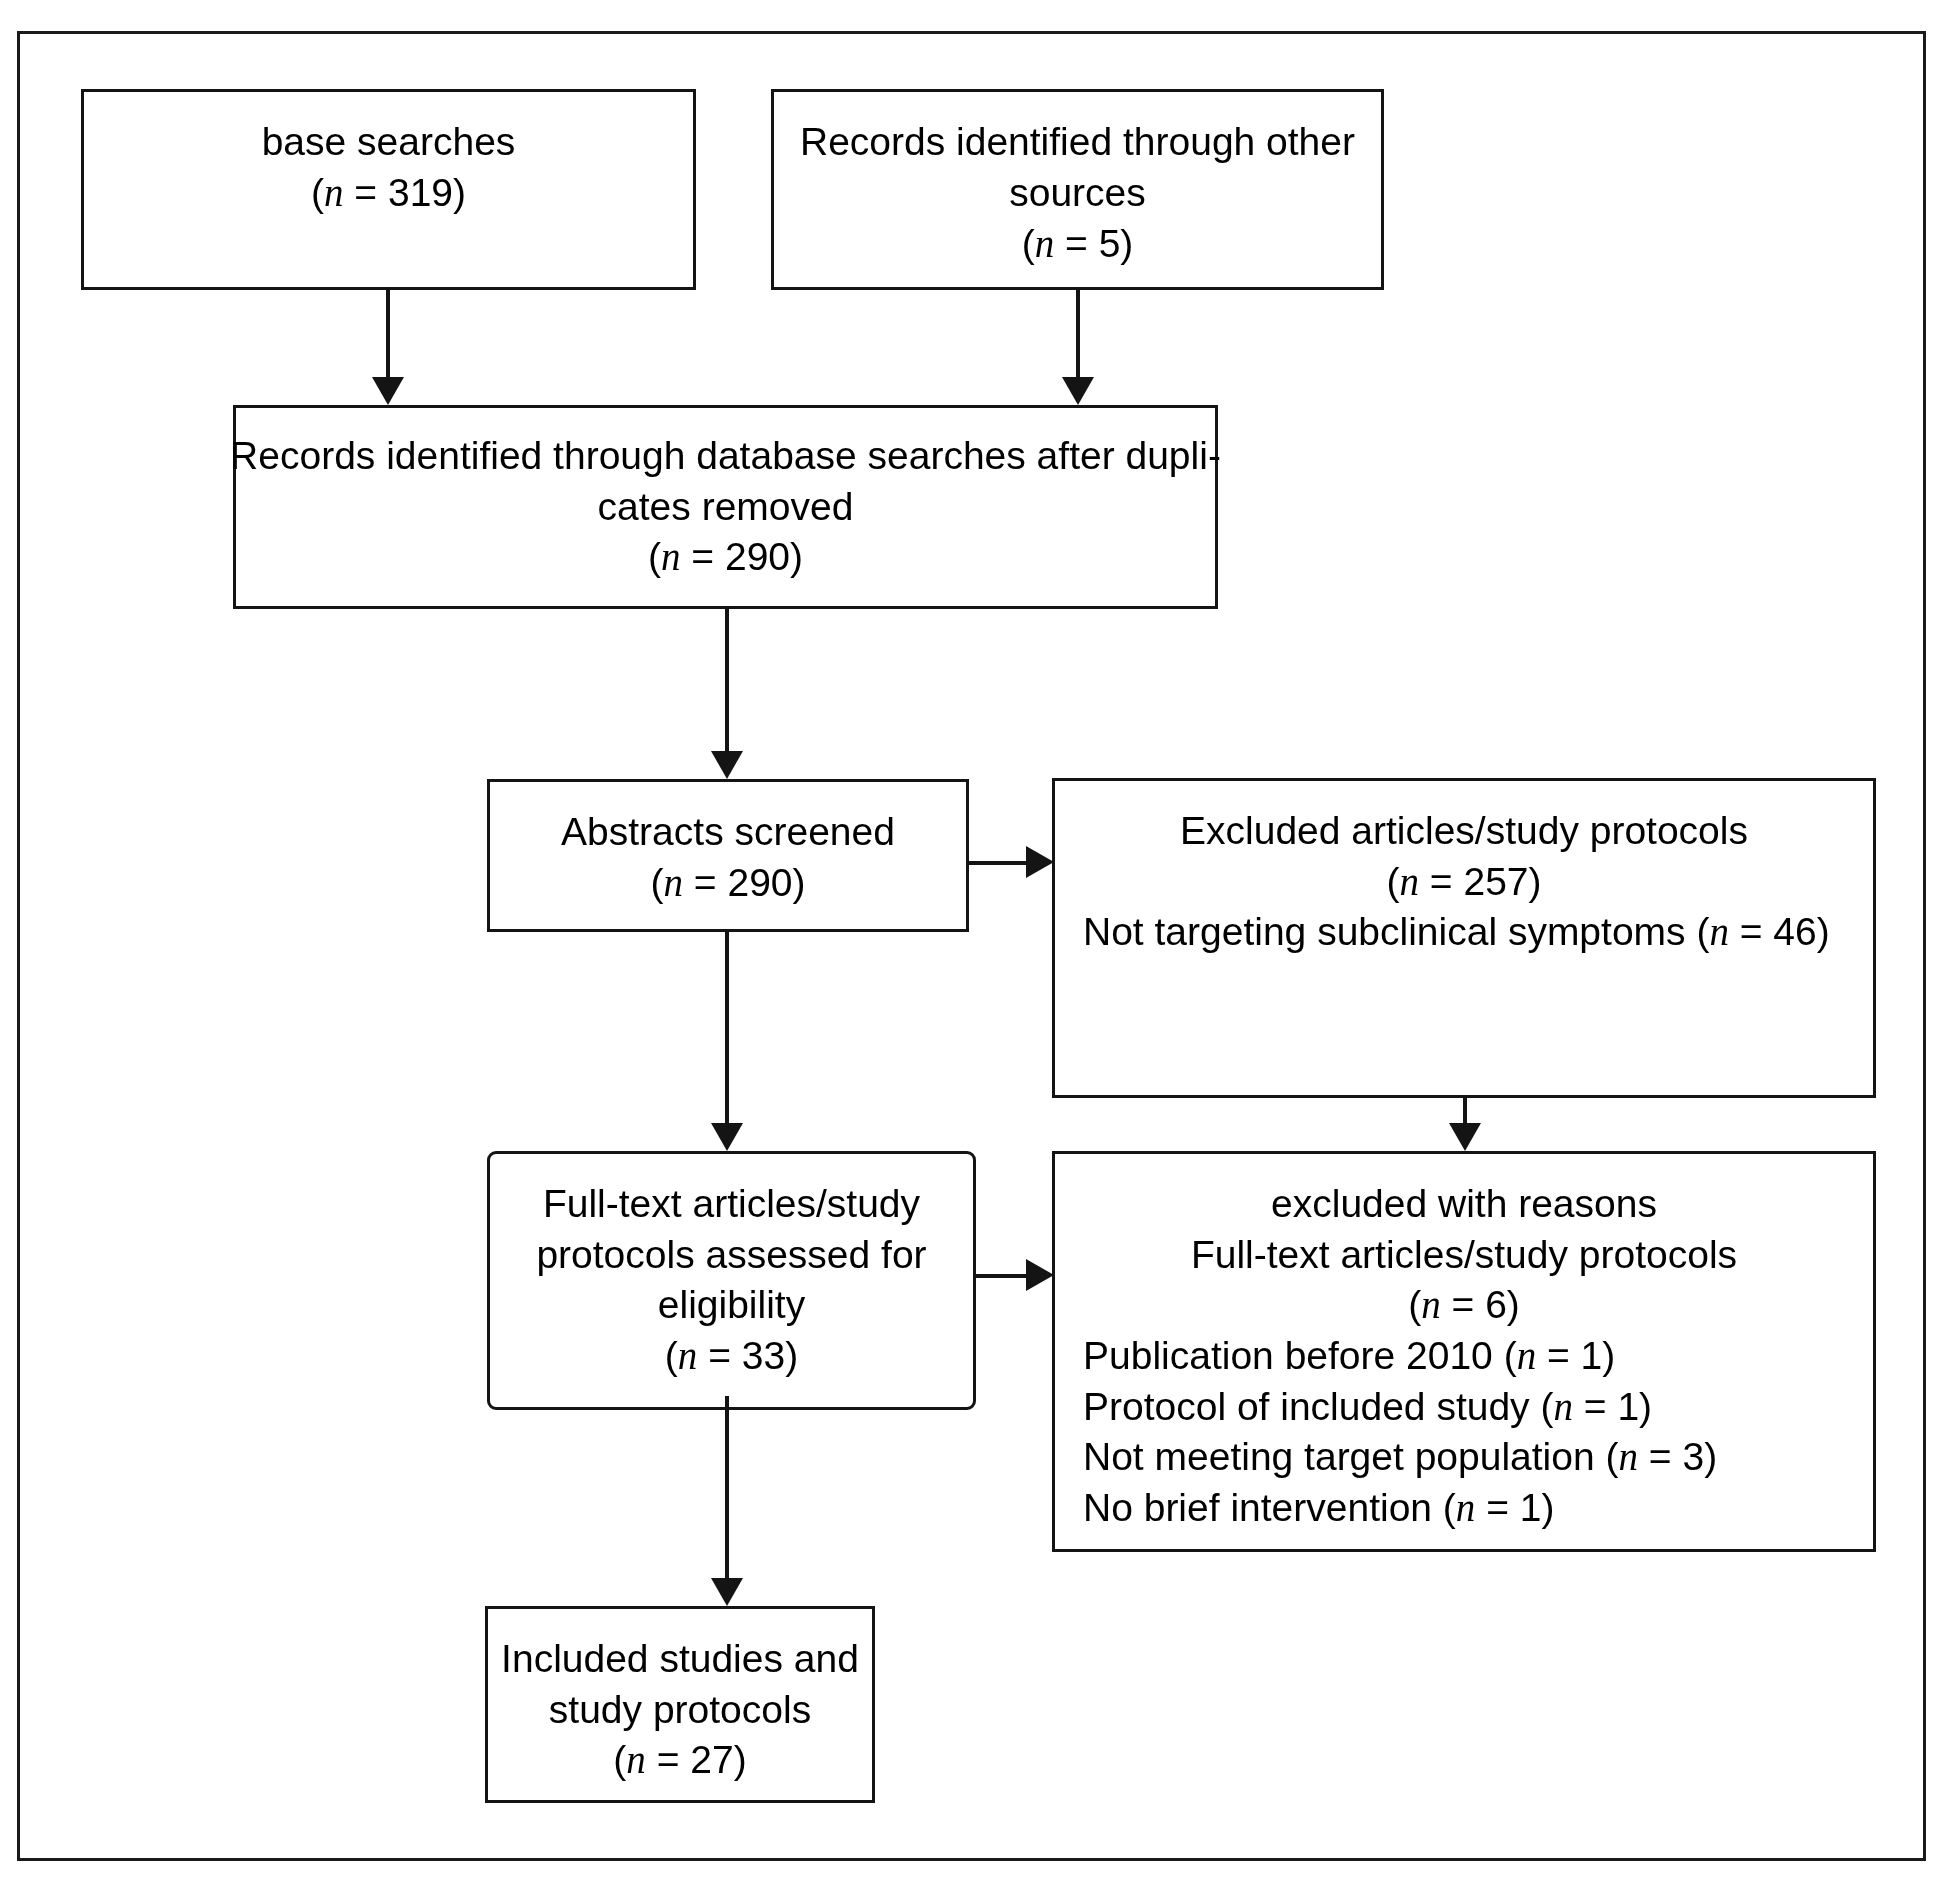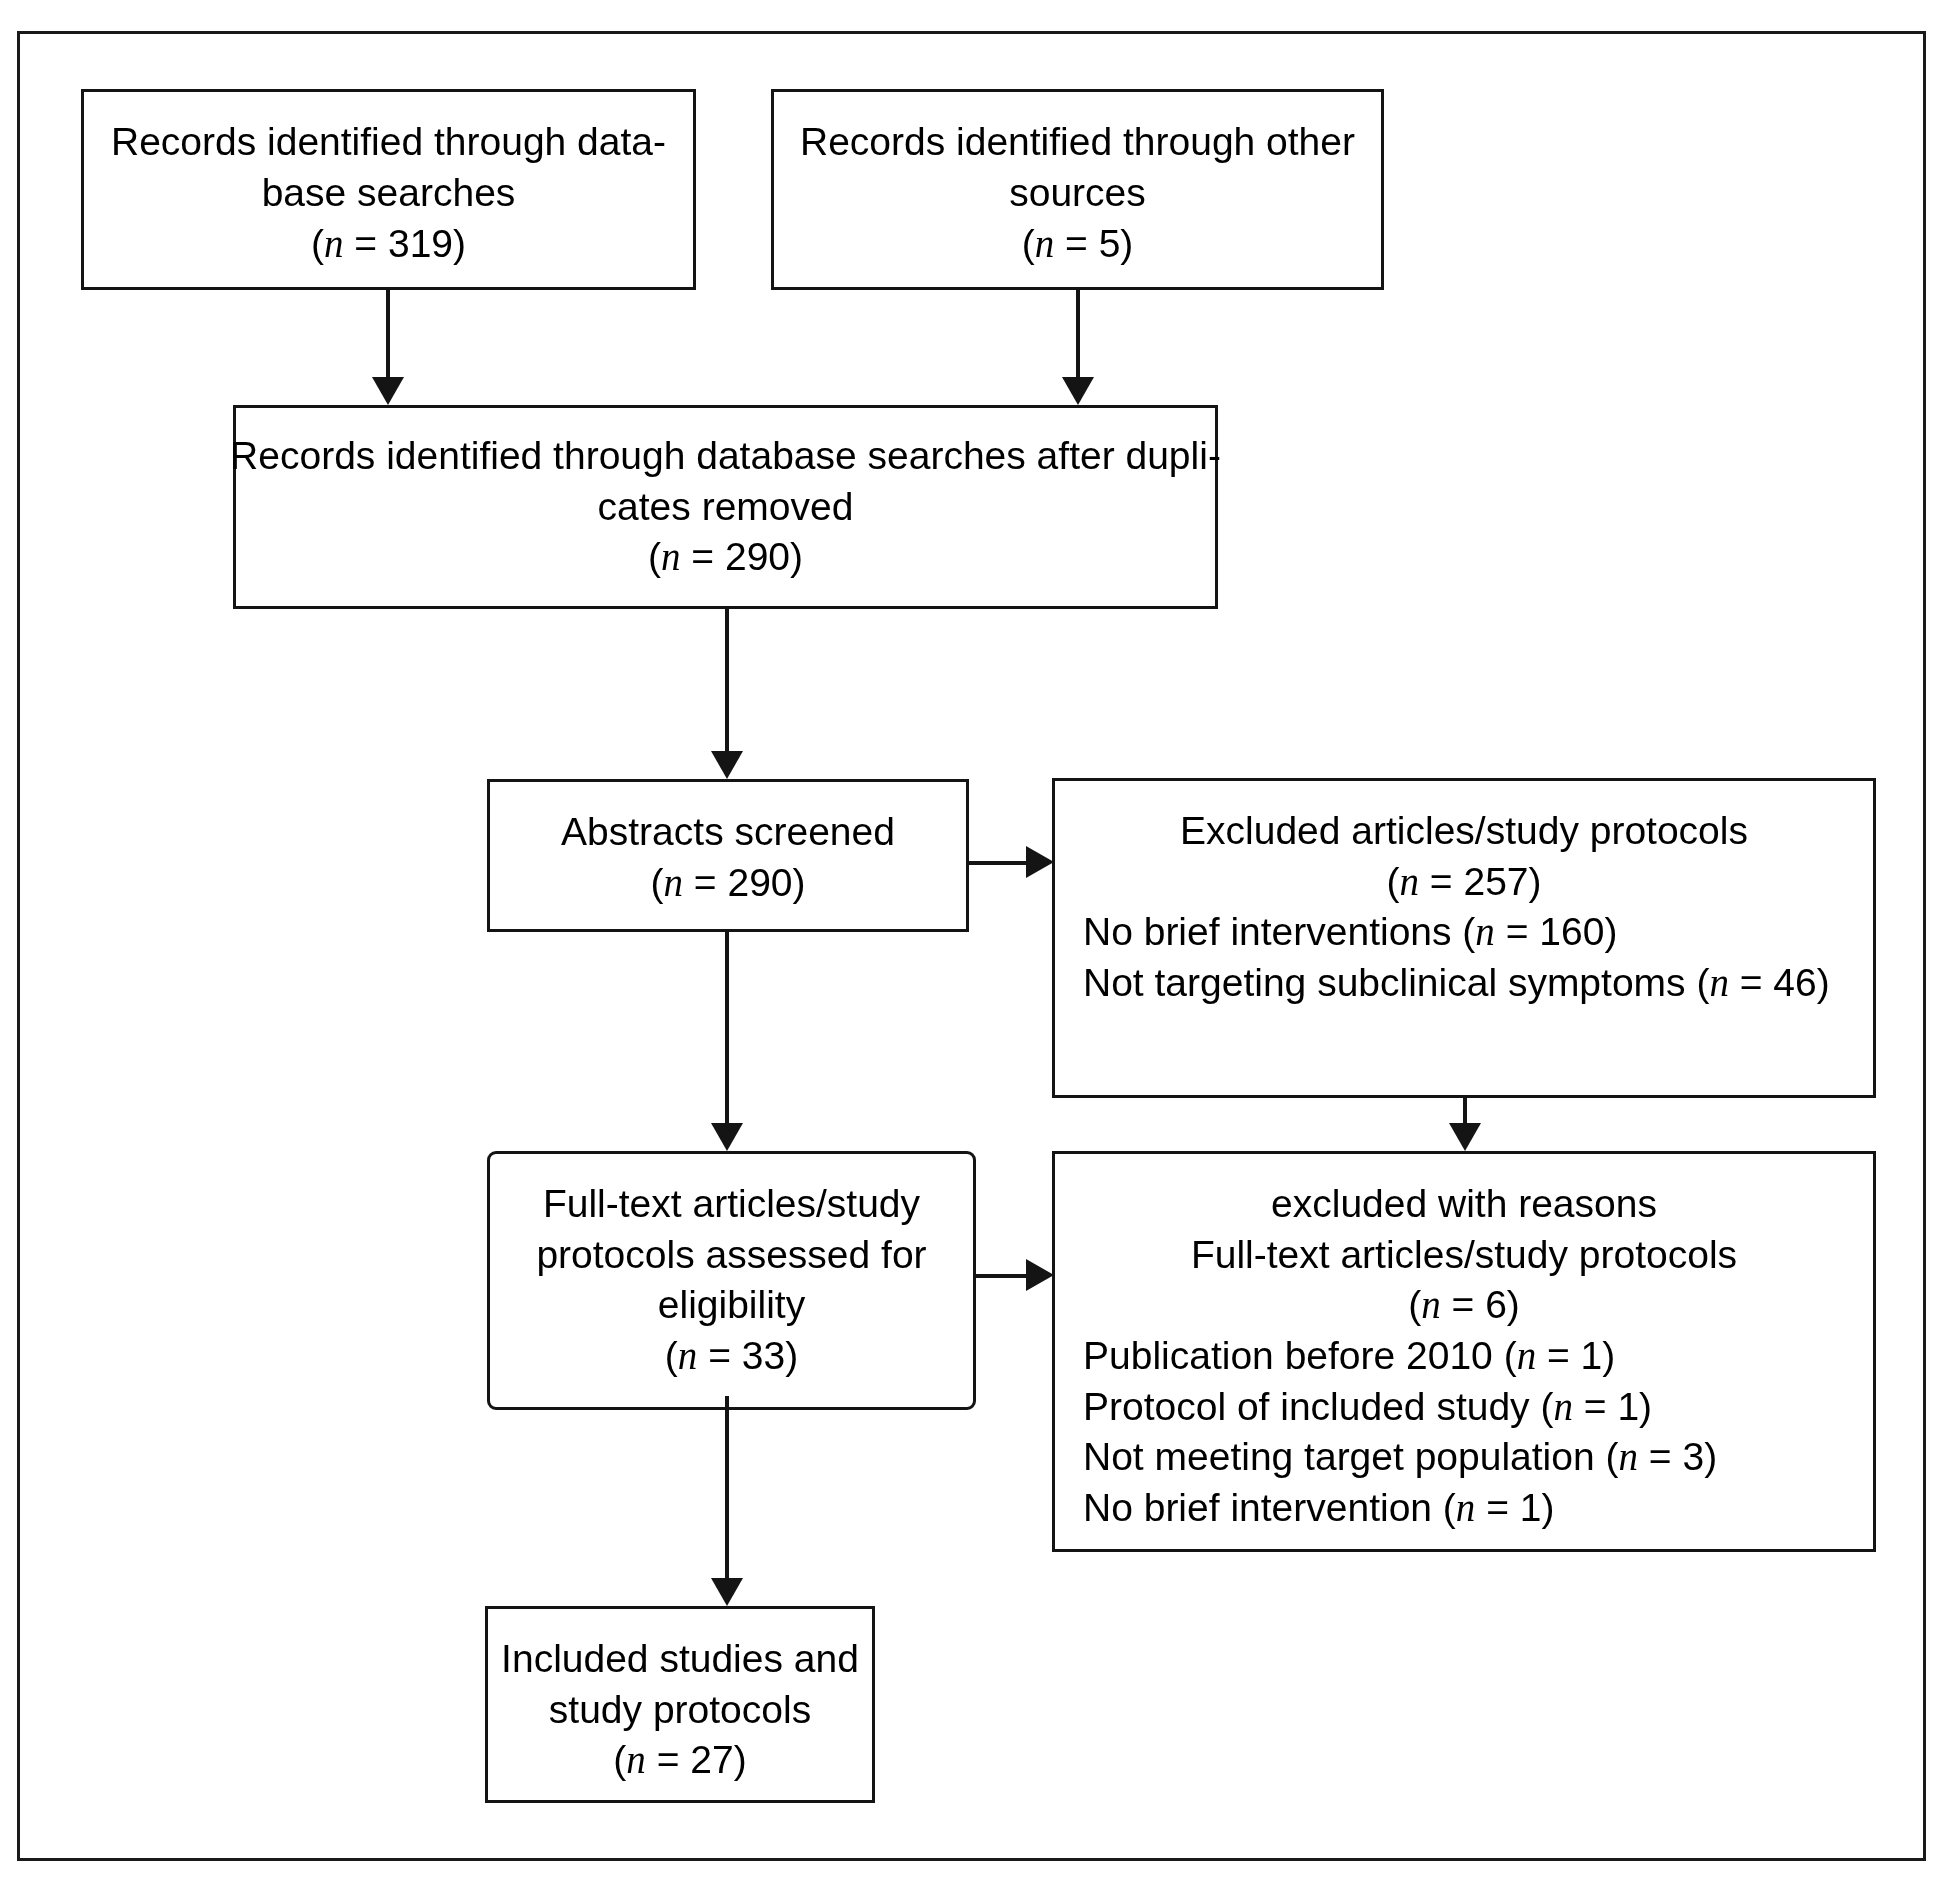--- a/index.html
+++ b/index.html
@@ -83,21 +83,20 @@
     border-left: 28px solid #141414;
   }
 </style>
 </head>
 <body>
 
 <div id="stage">
   <div id="outer-frame"></div>
 
   <div class="node center-text" style="left:81px; top:89px; width:615px; height:201px; padding-top:25.4px;">
-    <div class="line">Records identified through data-</div>
     <div class="line">base searches</div>
     <div class="line">(<em class="nvar">n</em> = <span>319</span>)</div>
   </div>
 
   <div class="node center-text" style="left:771px; top:89px; width:613px; height:201px; padding-top:25.4px;">
     <div class="line">Records identified through other</div>
     <div class="line">sources</div>
     <div class="line">(<em class="nvar">n</em> = <span>5</span>)</div>
   </div>
 
@@ -121,21 +120,20 @@
     <div class="line">(<em class="nvar">n</em> = <span>290</span>)</div>
   </div>
 
   <div class="conn-h" style="left:969px; top:861px; width:59px;"></div>
   <div class="arrow-right" style="left:1026px; top:846px;"></div>
 
   <div class="node center-text" style="left:1052px; top:778px; width:824px; height:320px; padding-top:25px;">
     <div class="line">Excluded articles/study protocols</div>
     <div class="line">(<em class="nvar">n</em> = <span>257</span>)</div>
     <div class="reasons" style="padding-left:28px;">
-      <div class="line"><span>No brief interventions</span> (<em class="nvar">n</em> = <span>160</span>)</div>
       <div class="line"><span>Not targeting subclinical symptoms</span> (<em class="nvar">n</em> = <span>46</span>)</div>
     </div>
   </div>
 
   <div class="conn-v" style="left:725px; top:932px; height:191px;"></div>
   <div class="arrow-down" style="left:711px; top:1123px;"></div>
 
   <div class="conn-v" style="left:1463px; top:1098px; height:25.4px;"></div>
   <div class="arrow-down" style="left:1449px; top:1123px;"></div>
 

